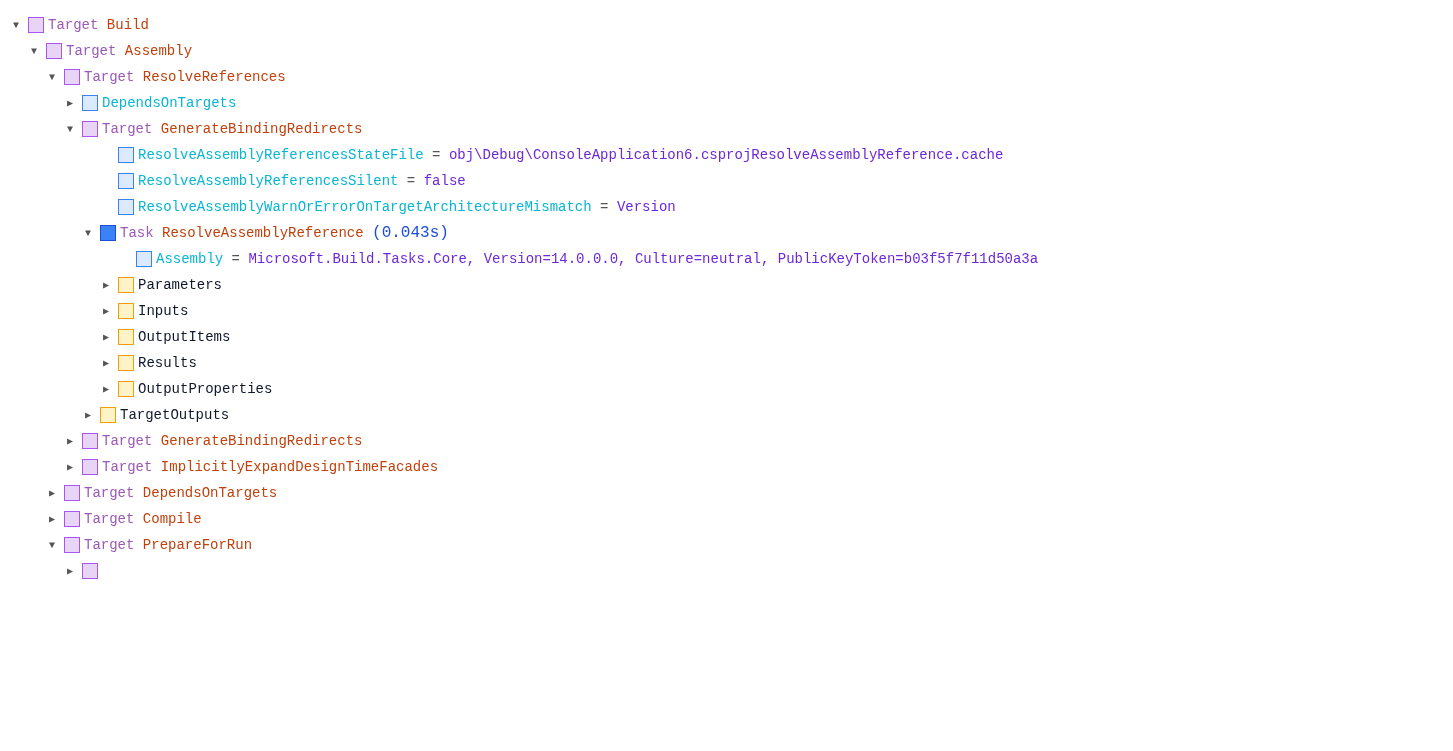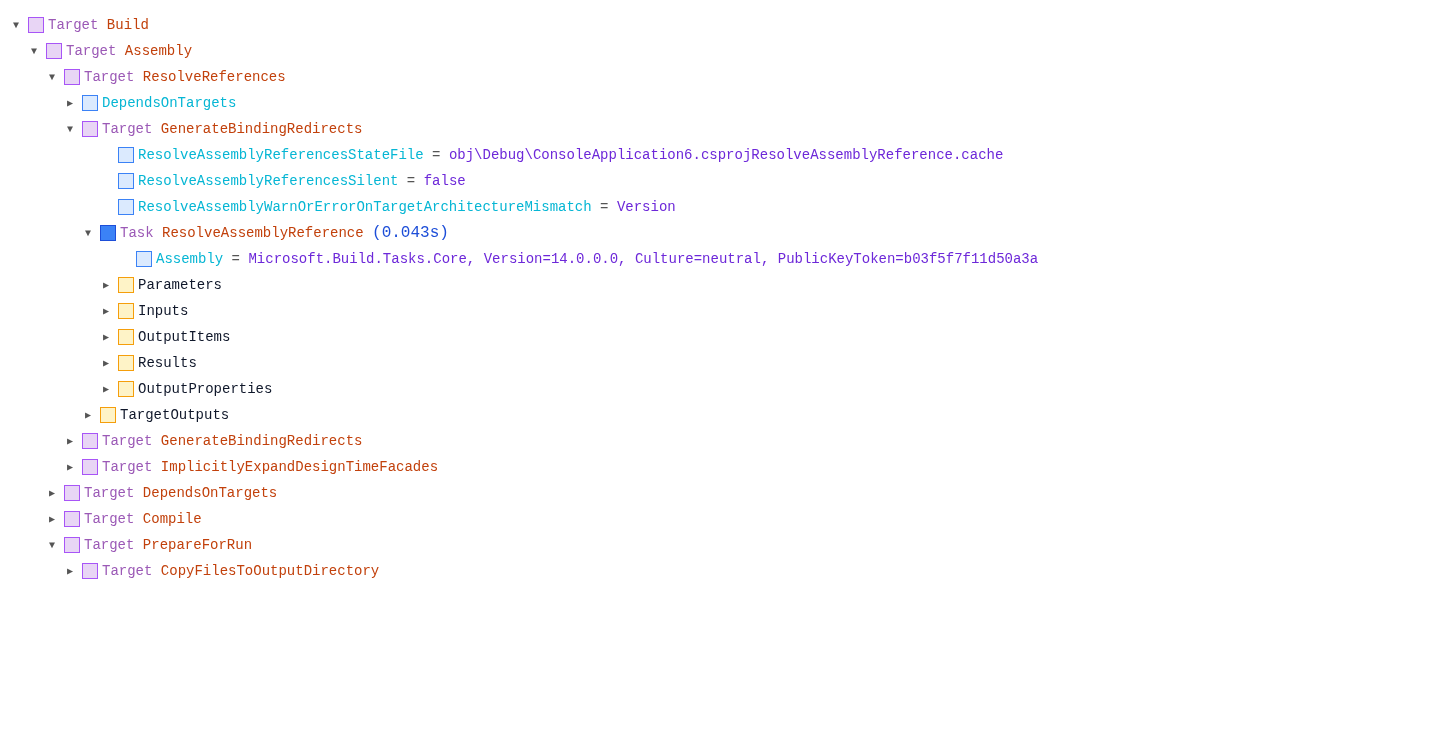--- a/index.html
+++ b/index.html
@@ -350,18 +350,15 @@
       <span class="keyword-target">Target</span> <span class="node-name-blue">PrepareForRun</span>
     </span>
   </div>
 
   <div class="tree-node">
     <span class="indent"></span>
     <span class="indent"></span>
     <span class="indent"></span>
     <span class="expander collapsed"></span>
     <span class="icon icon-purple"></span>
-    <span class="node-label">
-      <span class="keyword-target">Target</span> <span class="node-name-blue">CopyFilesToOutputDirectory</span>
-    </span>
   </div>
 
 </div>
 
 </body></html>

